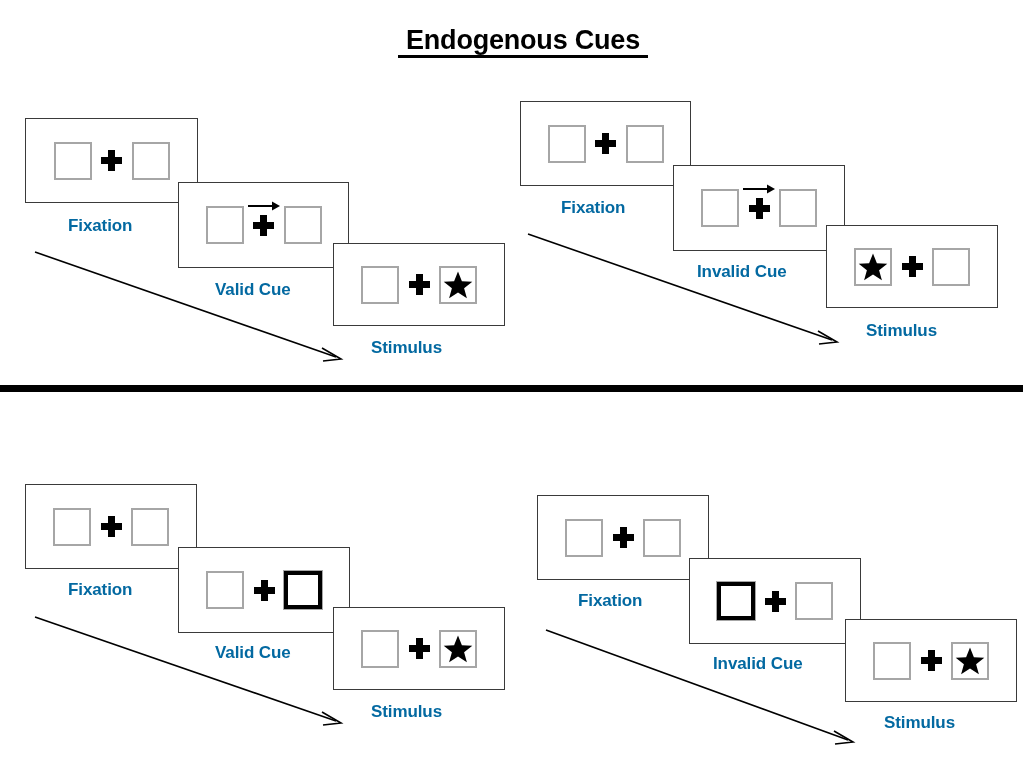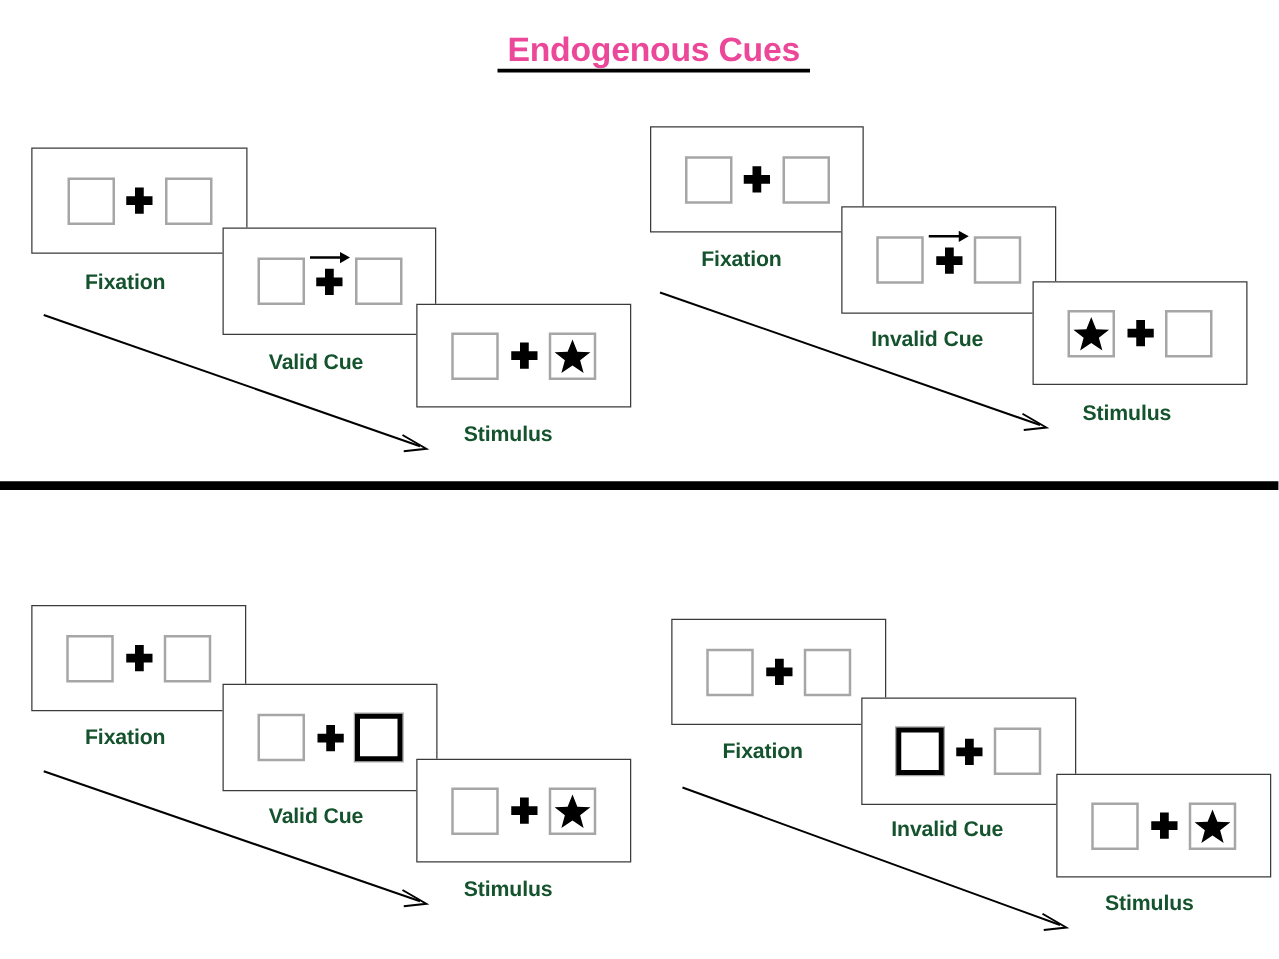--- a/index.html
+++ b/index.html
@@ -18,21 +18,21 @@
     height: 767px;
     background: #ffffff;
     overflow: hidden;
   }
 
   
   .section-title {
     position: absolute;
     font-size: 27px;
     font-weight: bold;
-    color: #ec4899;
+    color: #000000;
     letter-spacing: -0.2px;
     white-space: nowrap;
     text-align: center;
     border-bottom: 3px solid #000000;
     padding-bottom: 1px;
     line-height: 1.05;
   }
 
   
   .divider {
@@ -131,21 +131,21 @@
     width: 34px;
     height: 12px;
   }
   .arrow-cue svg { display: block; }
 
   
   .caption {
     position: absolute;
     font-size: 17px;
     font-weight: bold;
-    color: #14532d;
+    color: #0369a1;
     white-space: nowrap;
     letter-spacing: -0.1px;
   }
 
   
   .flow-arrow {
     position: absolute;
     pointer-events: none;
   }
   .flow-arrow svg { display: block; overflow: visible; }

